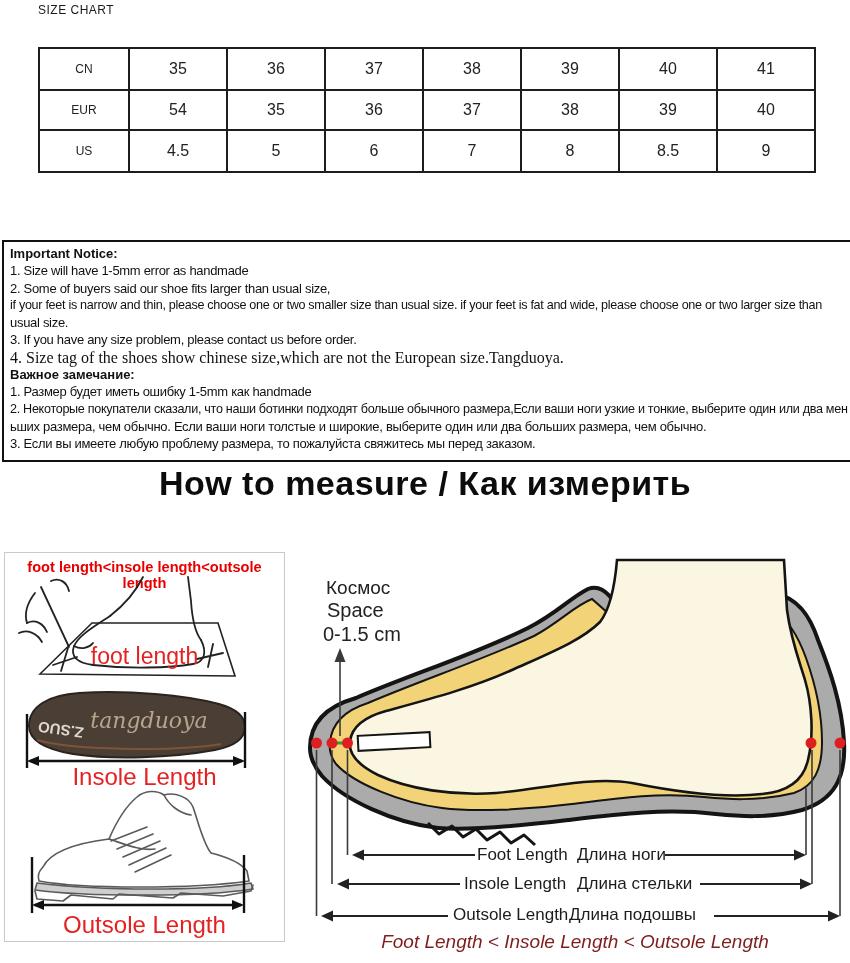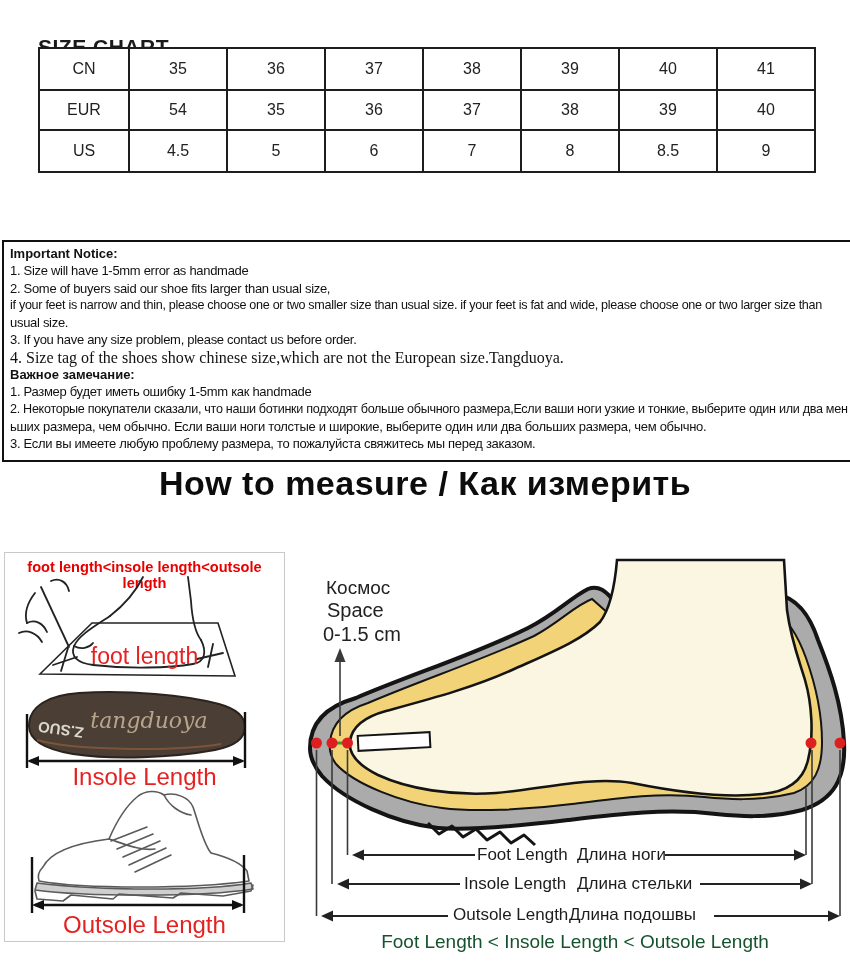--- a/index.html
+++ b/index.html
@@ -1,28 +1,28 @@
 <!DOCTYPE html>
 <html><head>
 <meta charset="utf-8">
 <style>
   html,body{margin:0;padding:0;background:#fff;}
   .page{position:relative;width:850px;height:963px;background:#ffffff;
         font-family:"Liberation Sans",sans-serif;color:#111;overflow:hidden;}
 
   
-  .title{position:absolute;left:38px;top:3px;font-size:21px;font-weight:bold;
-         letter-spacing:.5px;color:#1a1a1a;margin-top:32px;}
+  .title{position:absolute;left:38px;top:3px;font-size:12px;font-weight:normal;
+         letter-spacing:.5px;color:#1a1a1a;}
 
   
   .size-table{position:absolute;left:38px;top:47px;width:778px;
               border-collapse:collapse;table-layout:fixed;}
   .size-table td{border:2px solid #1d1d1d;text-align:center;vertical-align:middle;
                  font-size:16px;color:#222;background:#fff;padding:0;}
-  .size-table td.hdr{font-size:16px;line-height:1.25;}
+  .size-table td.hdr{font-size:12px;line-height:1.25;}
   .size-table tr.r1 td{height:40px}
   .size-table tr.r2 td{height:38px}
   .size-table tr.r3 td{height:40px}
   .size-table tr.r4 td{height:52px}
 
   
   .notice{position:absolute;left:2px;top:240px;width:843px;height:213px;
           border:2px solid #111;background:#fff;padding:3px 6px 2px;overflow:hidden;}
   .nl{font-size:13px;line-height:17.3px;color:#111;white-space:nowrap;letter-spacing:-0.3px;}
   .nl.bold{font-weight:bold;letter-spacing:0;}
@@ -48,21 +48,21 @@
 
   
   .diagram{position:absolute;left:300px;top:552px;width:550px;height:411px;}
   .diagram svg{position:absolute;left:0;top:0;}
   .space-txt{position:absolute;color:#222;margin-left:16px;}
   .space-ru{left:10px;top:25px;font-size:19px;}
   .space-en{left:11px;top:47px;font-size:20px;}
   .space-val{left:7px;top:71px;font-size:20px;}
   .mlabel{position:absolute;font-size:17px;color:#1c1c1c;white-space:nowrap;}
   .footer-rule{position:absolute;left:0;top:379px;width:550px;text-align:center;
-               font-size:19px;color:#14532d;}
+               font-size:19px;color:#7f1d1d;font-style:italic;}
 </style>
 </head>
 <body>
 
 <div class="page">
 
   <div class="title">SIZE CHART</div>
 
   <table class="size-table">
     <colgroup>

